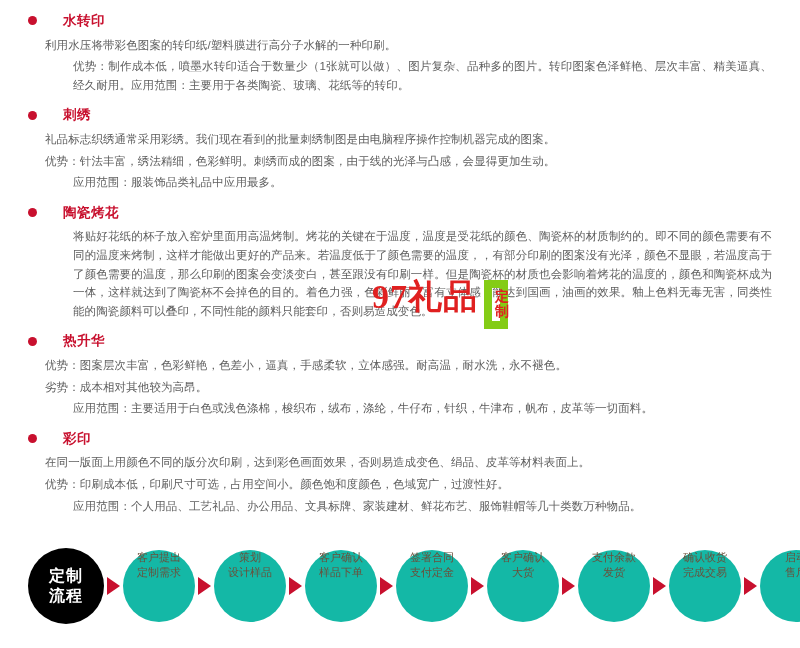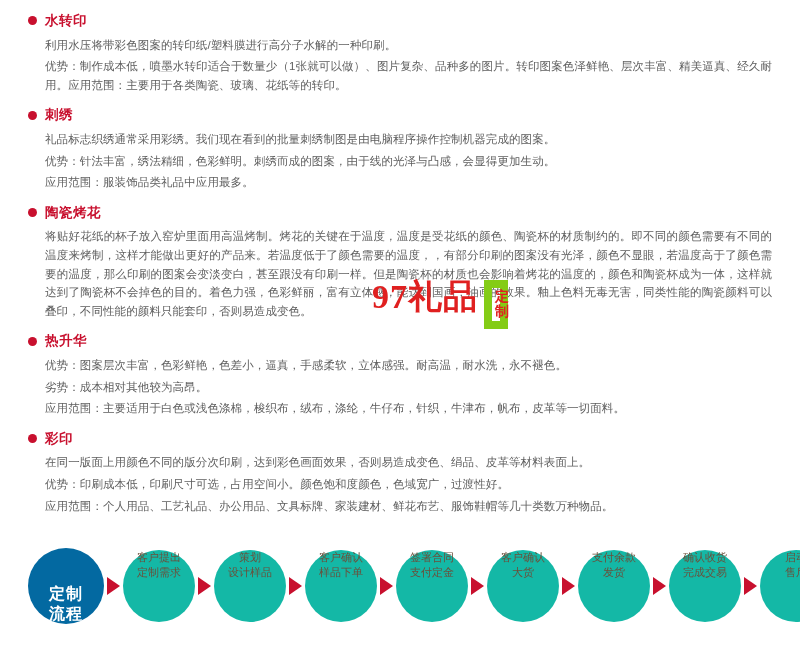--- a/index.html
+++ b/index.html
@@ -21,21 +21,21 @@
     width: 800px;
     height: 648px;
     padding: 14px 28px 0 28px;
   }
   .section {
     margin-bottom: 14px;
   }
   .sec-head {
     display: flex;
     align-items: center;
-    gap: 8px;
+    gap: 26px;
     margin: 0 0 8px 0;
   }
   .bullet {
     width: 9px;
     height: 9px;
     border-radius: 50%;
     background: #c8102e;
     flex: 0 0 auto;
     display: inline-block;
   }
@@ -50,21 +50,21 @@
     padding-left: 17px;
   }
   .sec-body p {
     margin: 0 0 3px 0;
     font-size: 11.5px;
     line-height: 1.62;
     color: #5e5e5e;
     text-align: justify;
     letter-spacing: 0.1px;
   }
-  .sec-body p:last-child { margin-bottom: 0; }
+  .sec-body p:last-child { margin-bottom: 0; margin-left: 28px; }
 
   
   .watermark {
     position: absolute;
     left: 372px;
     top: 280px;
     pointer-events: none;
     user-select: none;
     display: flex;
     align-items: flex-start;
@@ -98,26 +98,26 @@
     bottom: 24px;
     width: 744px;
     height: 76px;
     display: flex;
     align-items: center;
   }
   .flow-start {
     width: 76px;
     height: 76px;
     border-radius: 50%;
-    background: #0369a1;
+    background: #000000;
     color: #ffffff;
     display: flex;
     flex-direction: column;
     align-items: center;
-    justify-content: flex-end;
+    justify-content: center;
     font-size: 16px;
     font-weight: bold;
     line-height: 1.25;
     flex: 0 0 auto;
     letter-spacing: 1px;
   }
   .arrow {
     width: 0;
     height: 0;
     border-top: 9px solid transparent;

